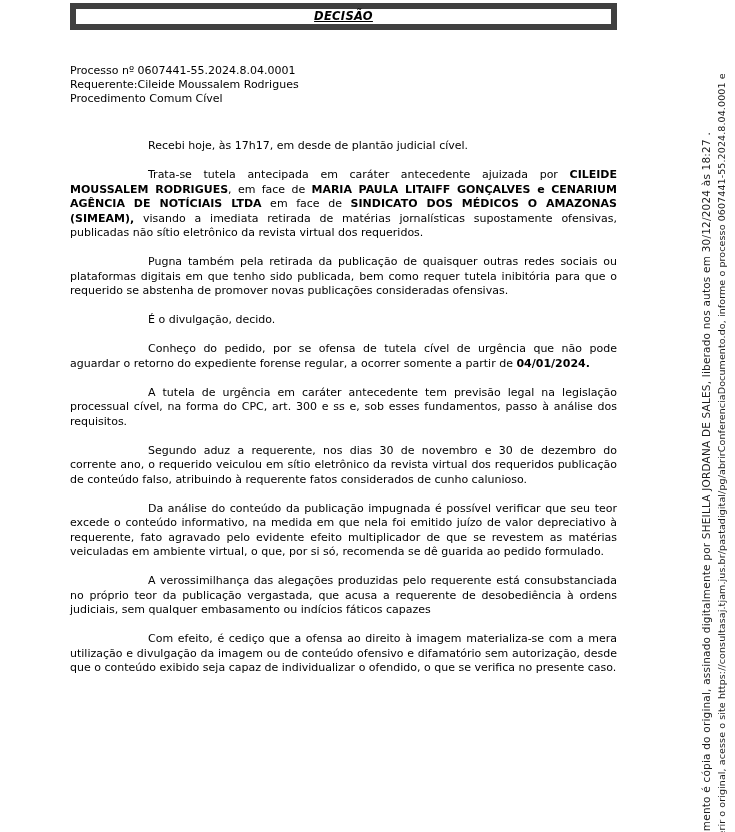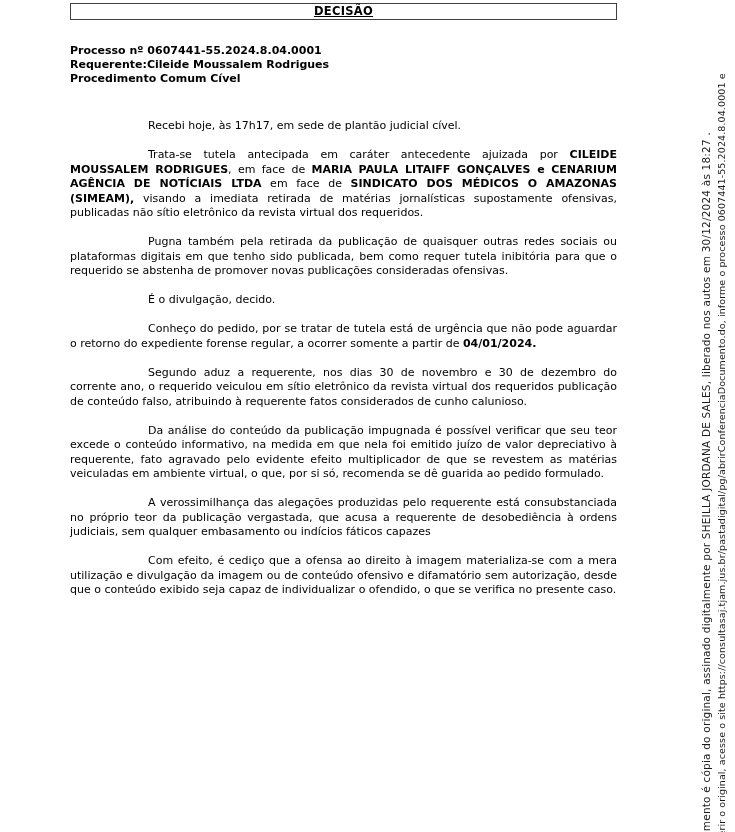--- a/index.html
+++ b/index.html
@@ -18,34 +18,35 @@
     font-size: 11px;
     line-height: 14.5px;
   }
   .content {
     position: absolute;
     left: 70px;
     top: 3px;
     width: 547px;
   }
   .title-box {
-    border: 1px solid #404040;
+    border: 6px solid #404040;
     text-align: center;
     height: 15px;
     line-height: 14px;
-    margin-bottom: 24px;
+    margin-bottom: 34px;
+    font-style: italic;
   }
   .title-text {
     font-weight: bold;
     text-decoration: underline;
     font-size: 11.5px;
     letter-spacing: 0.3px;
   }
   .process-block {
-    font-weight: bold;
+    font-weight: normal;
     line-height: 14px;
     margin-bottom: 33px;
   }
   .doc-body p.para {
     text-align: justify;
     text-indent: 78px;
     margin: 0 0 14.5px 0;
   }
   .doc-body p.para b {
     font-weight: bold;
@@ -77,25 +78,26 @@
   <div class="content">
     <div class="title-box">
       <span class="title-text">DECISÃO</span>
     </div>
     <div class="process-block">
         <div>Processo nº 0607441-55.2024.8.04.0001</div>
         <div>Requerente:Cileide Moussalem Rodrigues</div>
         <div>Procedimento Comum Cível</div>
       </div>
     <div class="doc-body">
-        <p class="para"><span>Recebi hoje, às 17h17, em sede de plantão judicial cível.</span></p>
+        <p class="para"><span>Recebi hoje, às 17h17, em desde de plantão judicial cível.</span></p>
         <p class="para"><span>Trata-se tutela antecipada em caráter antecedente ajuizada por </span><b>CILEIDE MOUSSALEM RODRIGUES</b><span>, em face de </span><b>MARIA PAULA LITAIFF GONÇALVES e CENARIUM AGÊNCIA DE NOTÍCIAIS LTDA</b><span> em face de </span><b>SINDICATO DOS MÉDICOS O AMAZONAS (SIMEAM),</b><span> visando a imediata retirada de matérias jornalísticas supostamente ofensivas, publicadas não sítio eletrônico da revista virtual dos requeridos.</span></p>
         <p class="para"><span>Pugna também pela retirada da publicação de quaisquer outras redes sociais ou plataformas digitais em que tenho sido publicada, bem como requer tutela inibitória para que o requerido se abstenha de promover novas publicações consideradas ofensivas.</span></p>
         <p class="para"><span>É o divulgação, decido.</span></p>
-        <p class="para"><span>Conheço do pedido, por se tratar de tutela está de urgência que não pode aguardar o retorno do expediente forense regular, a ocorrer somente a partir de </span><b>04/01/2024.</b></p>
+        <p class="para"><span>Conheço do pedido, por se ofensa de tutela cível de urgência que não pode aguardar o retorno do expediente forense regular, a ocorrer somente a partir de </span><b>04/01/2024.</b></p>
+        <p class="para"><span>A tutela de urgência em caráter antecedente tem previsão legal na legislação processual cível, na forma do CPC, art. 300 e ss e, sob esses fundamentos, passo à análise dos requisitos.</span></p>
         <p class="para"><span>Segundo aduz a requerente, nos dias 30 de novembro e 30 de dezembro do corrente ano, o requerido veiculou em sítio eletrônico da revista virtual dos requeridos publicação de conteúdo falso, atribuindo à requerente fatos considerados de cunho calunioso.</span></p>
         <p class="para"><span>Da análise do conteúdo da publicação impugnada é possível verificar que seu teor excede o conteúdo informativo, na medida em que nela foi emitido juízo de valor depreciativo à requerente, fato agravado pelo evidente efeito multiplicador de que se revestem as matérias veiculadas em ambiente virtual, o que, por si só, recomenda se dê guarida ao pedido formulado.</span></p>
         <p class="para"><span>A verossimilhança das alegações produzidas pelo requerente está consubstanciada no próprio teor da publicação vergastada, que acusa a requerente de desobediência à ordens judiciais, sem qualquer embasamento ou indícios fáticos capazes</span></p>
         <p class="para"><span>Com efeito, é cediço que a ofensa ao direito à imagem materializa-se com a mera utilização e divulgação da imagem ou de conteúdo ofensivo e difamatório sem autorização, desde que o conteúdo exibido seja capaz de individualizar o ofendido, o que se verifica no presente caso.</span></p>
       </div>
   </div>
 
   <div class="stamp stamp-inner">umento é cópia do original, assinado digitalmente por SHEILLA JORDANA DE SALES, liberado nos autos em 30/12/2024 às 18:27 .</div>
   <div class="stamp stamp-outer">ferir o original, acesse o site https://consultasaj.tjam.jus.br/pastadigital/pg/abrirConferenciaDocumento.do, informe o processo 0607441-55.2024.8.04.0001 e</div>
 </div>

